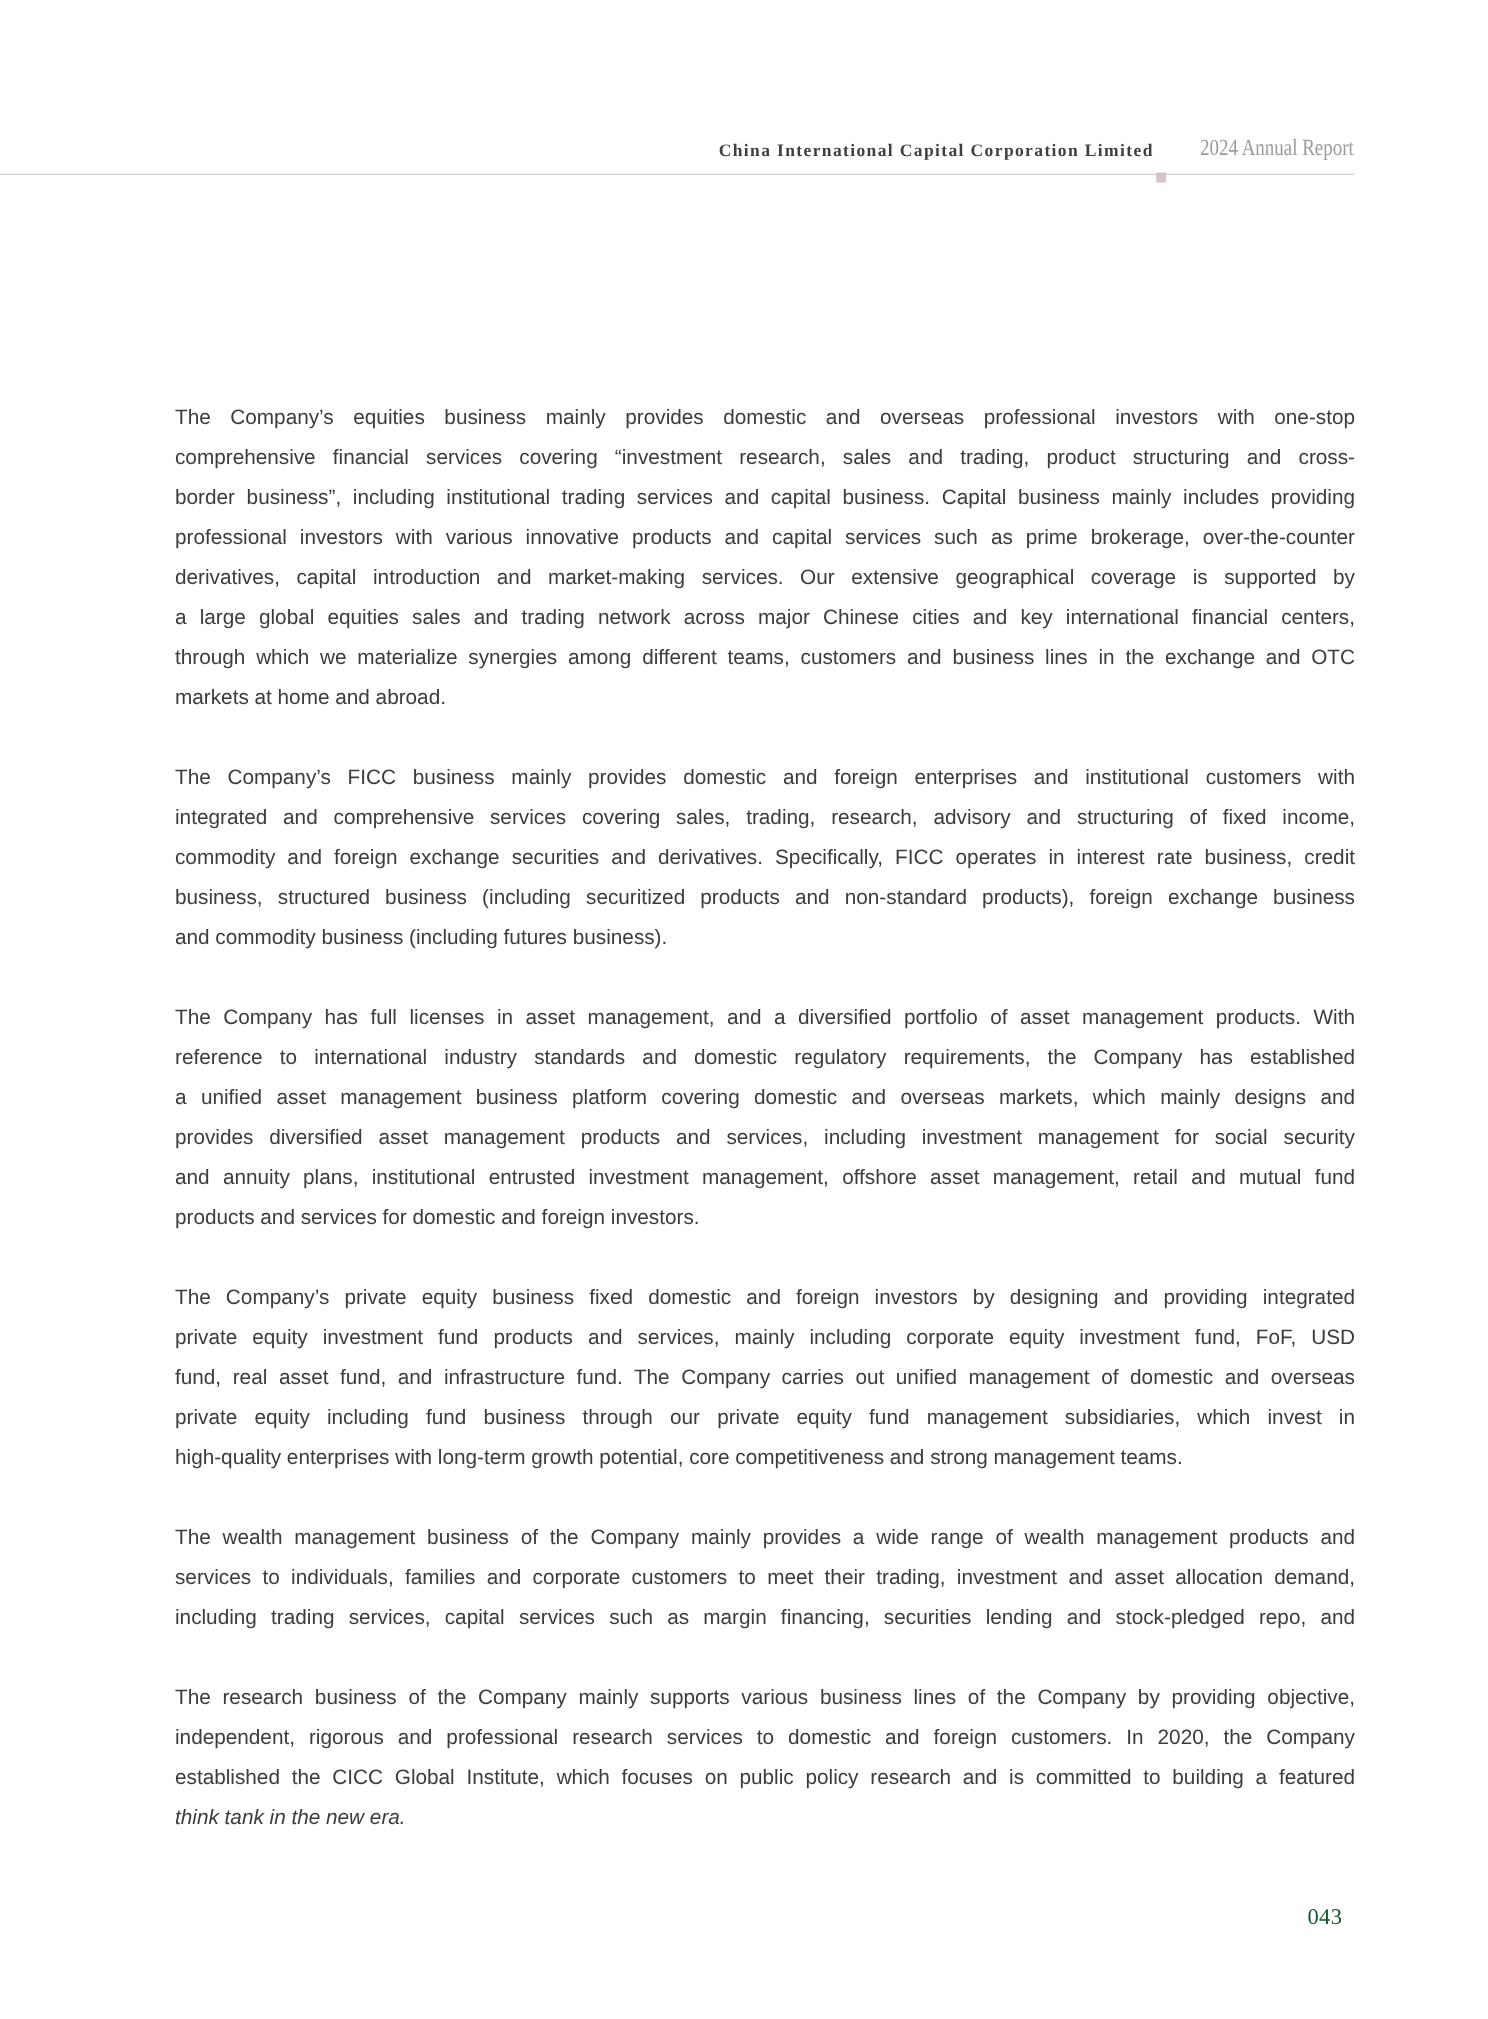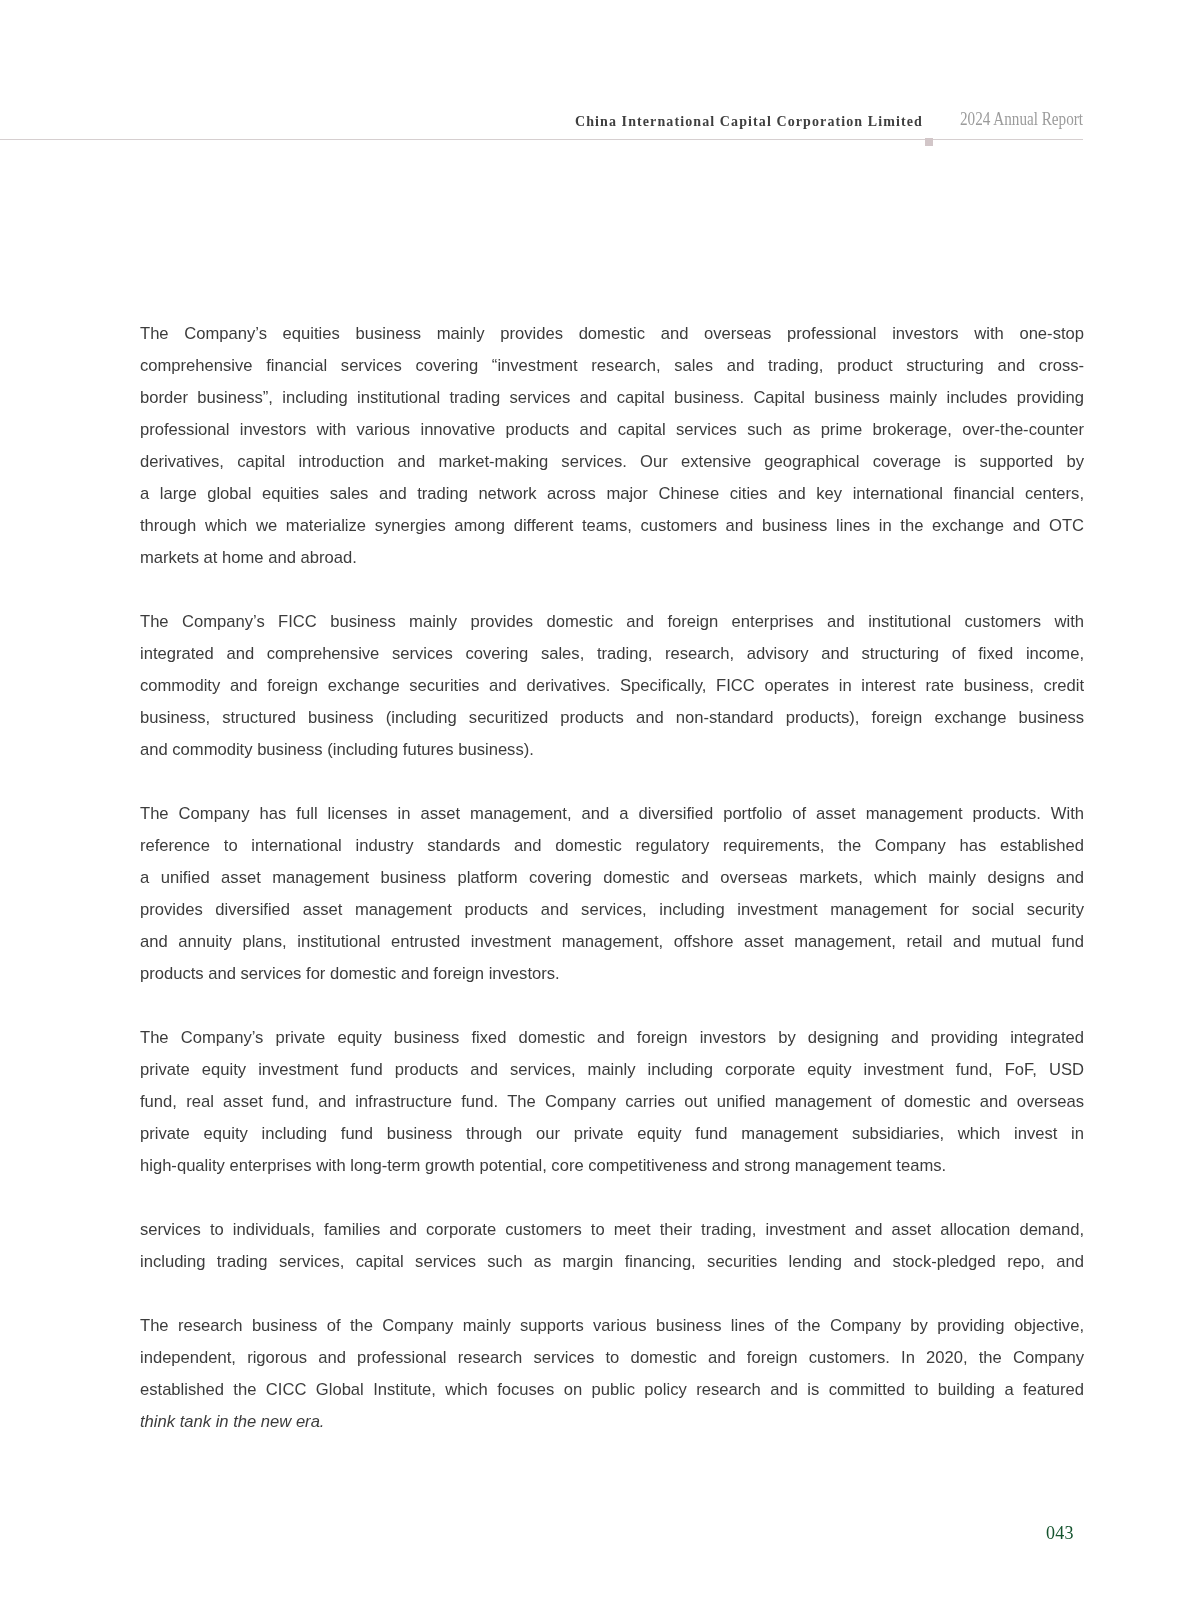--- a/index.html
+++ b/index.html
@@ -81,20 +81,21 @@
       <span class="line last" style="white-space: normal;">products and services for domestic and foreign investors.</span>
     </p>
     <p class="para">
       <span class="line" style="white-space: normal;">The Company’s private equity business fixed domestic and foreign investors by designing and providing integrated</span>
       <span class="line" style="white-space: normal;">private equity investment fund products and services, mainly including corporate equity investment fund, FoF, USD</span>
       <span class="line" style="white-space: normal;">fund, real asset fund, and infrastructure fund. The Company carries out unified management of domestic and overseas</span>
       <span class="line" style="white-space: normal;">private equity including fund business through our private equity fund management subsidiaries, which invest in</span>
       <span class="line last" style="white-space: normal;">high-quality enterprises with long-term growth potential, core competitiveness and strong management teams.</span>
     </p>
     <p class="para">
+      <span class="line" style="white-space: normal;">The wealth management business of the Company mainly provides a wide range of wealth management products and</span>
       <span class="line" style="white-space: normal;">services to individuals, families and corporate customers to meet their trading, investment and asset allocation demand,</span>
       <span class="line" style="white-space: normal;">including trading services, capital services such as margin financing, securities lending and stock-pledged repo, and</span>
     </p>
     <p class="para">
       <span class="line" style="white-space: normal;">The research business of the Company mainly supports various business lines of the Company by providing objective,</span>
       <span class="line" style="white-space: normal;">independent, rigorous and professional research services to domestic and foreign customers. In 2020, the Company</span>
       <span class="line" style="white-space: normal;">established the CICC Global Institute, which focuses on public policy research and is committed to building a featured</span>
       <span class="line last" style="white-space: normal; font-style: italic;">think tank in the new era.</span>
     </p>
   </div>

